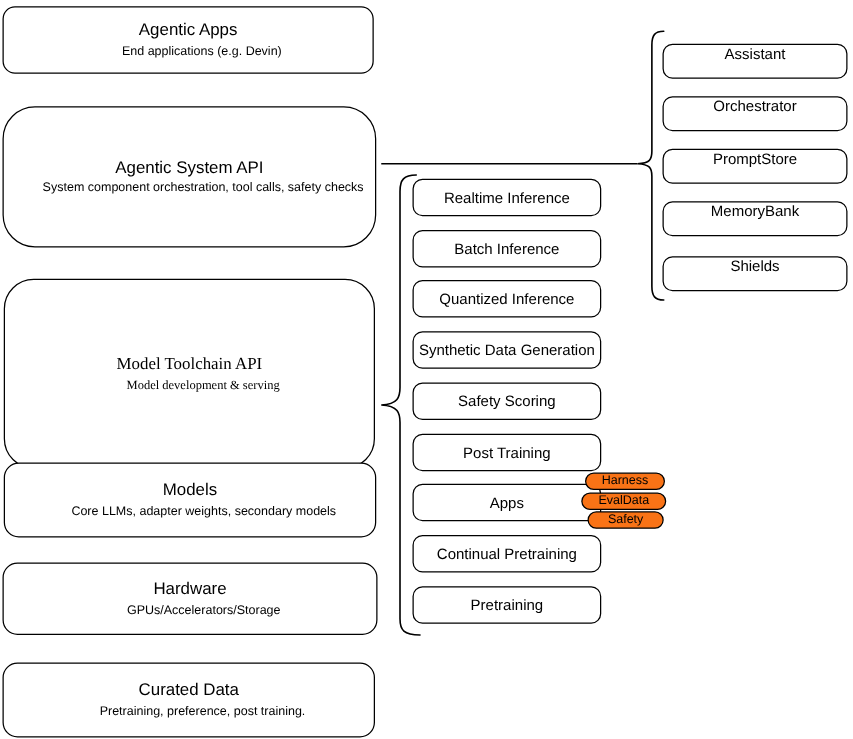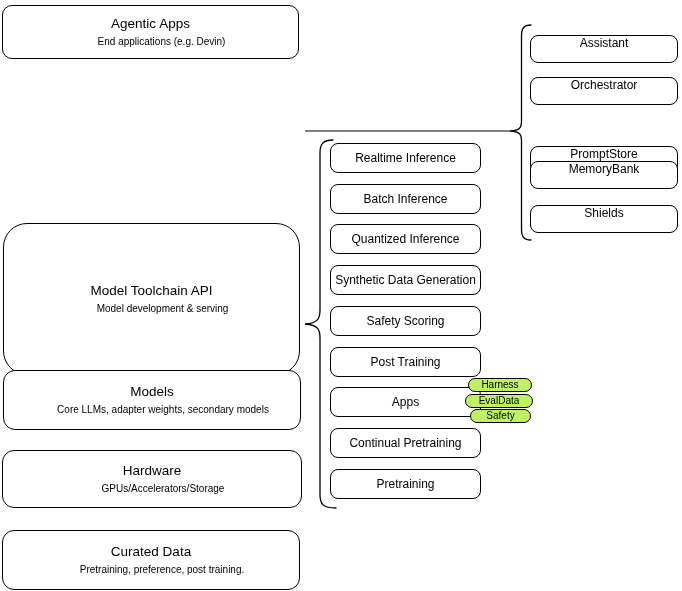--- a/index.html
+++ b/index.html
@@ -35,21 +35,21 @@
   }
   .rnode{
     position:absolute;left:530px;width:148px;height:28px;
     box-sizing:border-box;border:1px solid #000;border-radius:8px;
     background:#fff;display:flex;align-items:flex-start;justify-content:center;
     font-size:12px;z-index:2;
   }
   .tag{
     position:absolute;
     box-sizing:border-box;border:1px solid #000;border-radius:8px;
-    background:#bef264;display:flex;align-items:center;justify-content:center;
+    background:#f97316;display:flex;align-items:center;justify-content:center;
     font-size:10px;line-height:1;z-index:3;
   }
 </style>
 </head>
 <body>
 
 <div class="canvas">
 
   <svg class="wires" width="682" height="591" viewBox="0 0 682 591">
 
@@ -64,22 +64,26 @@
              C320,317.5 318.5,323.3 305,324
              C318.5,324.7 320,330.5 320,338 L320,495
              C320,504 323,508 336,508" stroke="#000" stroke-width="1.3" fill="none" stroke-linecap="round"></path>
   </svg>
 
   <div class="lbox" style="left:2px;top:5px;width:297px;height:54px;border-radius:10px;">
     <div class="btitle">Agentic Apps</div>
     <div class="bsub">End applications (e.g. Devin)</div>
   </div>
 
+  <div class="lbox" style="left:2px;top:85px;width:299px;height:113px;border-radius:26px;">
+    <div class="btitle">Agentic System API</div>
+    <div class="bsub">System component orchestration, tool calls, safety checks</div>
+  </div>
 
-  <div class="lbox" style="left:3px;top:223px;width:297px;height:152px;border-radius:24px;">
+  <div class="lbox" style="left:3px;top:223px;width:297px;height:152px;border-radius:24px;font-family:Liberation Serif, serif;">
     <div class="btitle">Model Toolchain API</div>
     <div class="bsub">Model development &amp; serving</div>
   </div>
 
   <div class="lbox" style="left:3px;top:370px;width:298px;height:60px;border-radius:12px;">
     <div class="btitle">Models</div>
     <div class="bsub">Core LLMs, adapter weights, secondary models</div>
   </div>
 
   <div class="lbox" style="left:2px;top:530px;width:298px;height:60px;border-radius:12px;">
@@ -129,21 +133,21 @@
   <div class="tag" style="left:470px;top:409px;width:61px;height:14px;">
     <span>Safety</span>
   </div>
 
   <div class="rnode" style="top:35px;">
     <span>Assistant</span>
   </div>
   <div class="rnode" style="top:77px;">
     <span>Orchestrator</span>
   </div>
-  <div class="rnode" style="top:119px;margin-top:27px;">
+  <div class="rnode" style="top:119px;">
     <span>PromptStore</span>
   </div>
   <div class="rnode" style="top:161px;">
     <span>MemoryBank</span>
   </div>
   <div class="rnode" style="top:205px;">
     <span>Shields</span>
   </div>
 
 </div>

